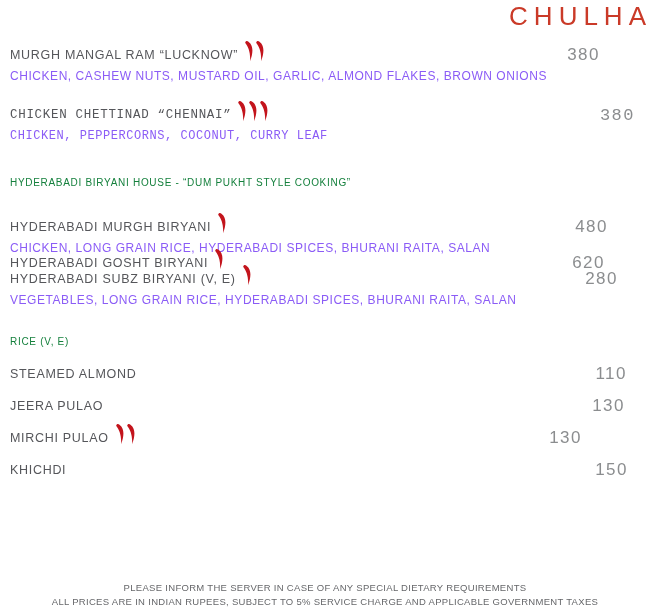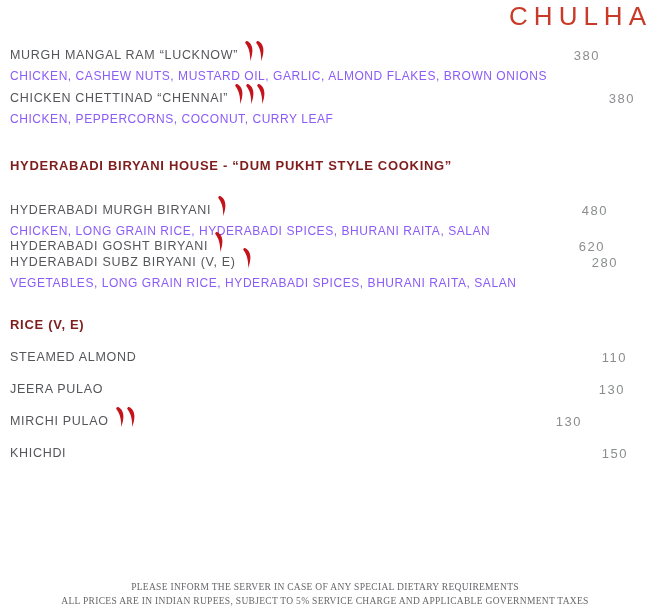--- a/index.html
+++ b/index.html
@@ -9,52 +9,52 @@
     font-family:"Liberation Sans","DejaVu Sans",sans-serif;
     position:relative;overflow:hidden;
   }
   .title{
     position:absolute;top:1px;right:-2px;
     font-size:26px;letter-spacing:6px;font-weight:400;
     color:#ca3a28;white-space:nowrap;
   }
   .content{position:absolute;left:10px;top:8px;width:608px;}
   .section-header{
-    font-size:13px;letter-spacing:0.7px;color:#7f1d1d;
-    height:16px;display:flex;align-items:center;white-space:nowrap;font-weight:bold;
+    font-size:10px;letter-spacing:0.7px;color:#15803d;
+    height:16px;display:flex;align-items:center;white-space:nowrap;
   }
   .item-row{display:flex;align-items:center;height:16px;}
   .name{font-size:12.5px;letter-spacing:0.7px;color:#55565a;white-space:nowrap;}
   .chilis{display:flex;margin-left:7px;transform:translateY(-4px);gap:1px;}
   .chili-svg{width:10px;height:21px;display:block;}
   .spacer{flex:1;}
-  .price{font-size:13px;letter-spacing:1.5px;color:#8b8d8f;white-space:nowrap;}
+  .price{font-size:17px;letter-spacing:1.5px;color:#8b8d8f;white-space:nowrap;}
   .desc{margin-top:6px;height:14px;font-size:12px;letter-spacing:0.55px;color:#8b5cf6;white-space:nowrap;}
   
   .sec-0{margin-top:39px;}
-  .sec-0 .item + .item{margin-top:7px;}
+  .sec-0 .item + .item{margin-top:24px;font-family:Liberation Mono, monospace;}
   .sec-1{margin-top:31px;}
   .sec-1 .items{margin-top:29px;}
   .sec-1 .item + .item{}
   .sec-2{margin-top:26px;}
   .sec-2 .items{margin-top:17px;}
   .sec-2 .item + .item{margin-top:16px;text-align:center;}
   
   .sec-0 .item:nth-child(1) .price{transform:translateX(-18px);}
   .sec-0 .item:nth-child(2) .price{transform:translateX(17px);}
   .sec-1 .item:nth-child(1) .price{transform:translateX(-10px);}
   .sec-1 .item:nth-child(2) .price{transform:translateX(-13px);}
   .sec-2 .item:nth-child(1) .price{transform:translateX(9px);}
   .sec-2 .item:nth-child(2) .price{transform:translateX(7px);}
   .sec-2 .item:nth-child(3) .price{transform:translateX(-36px);}
   .sec-2 .item:nth-child(4) .price{transform:translateX(10px);}
   .footer{
     position:absolute;left:0;right:0;bottom:5px;
     text-align:center;font-size:9.5px;line-height:13.5px;
-    color:#66676a;letter-spacing:0.3px;font-family:Liberation Serif, serif;
+    color:#66676a;letter-spacing:0.3px;
   }
 </style>
 </head>
 <body>
 
 <div class="title">CHULHA</div>
 
 <div class="content">
   <div class="section sec-0">
 

